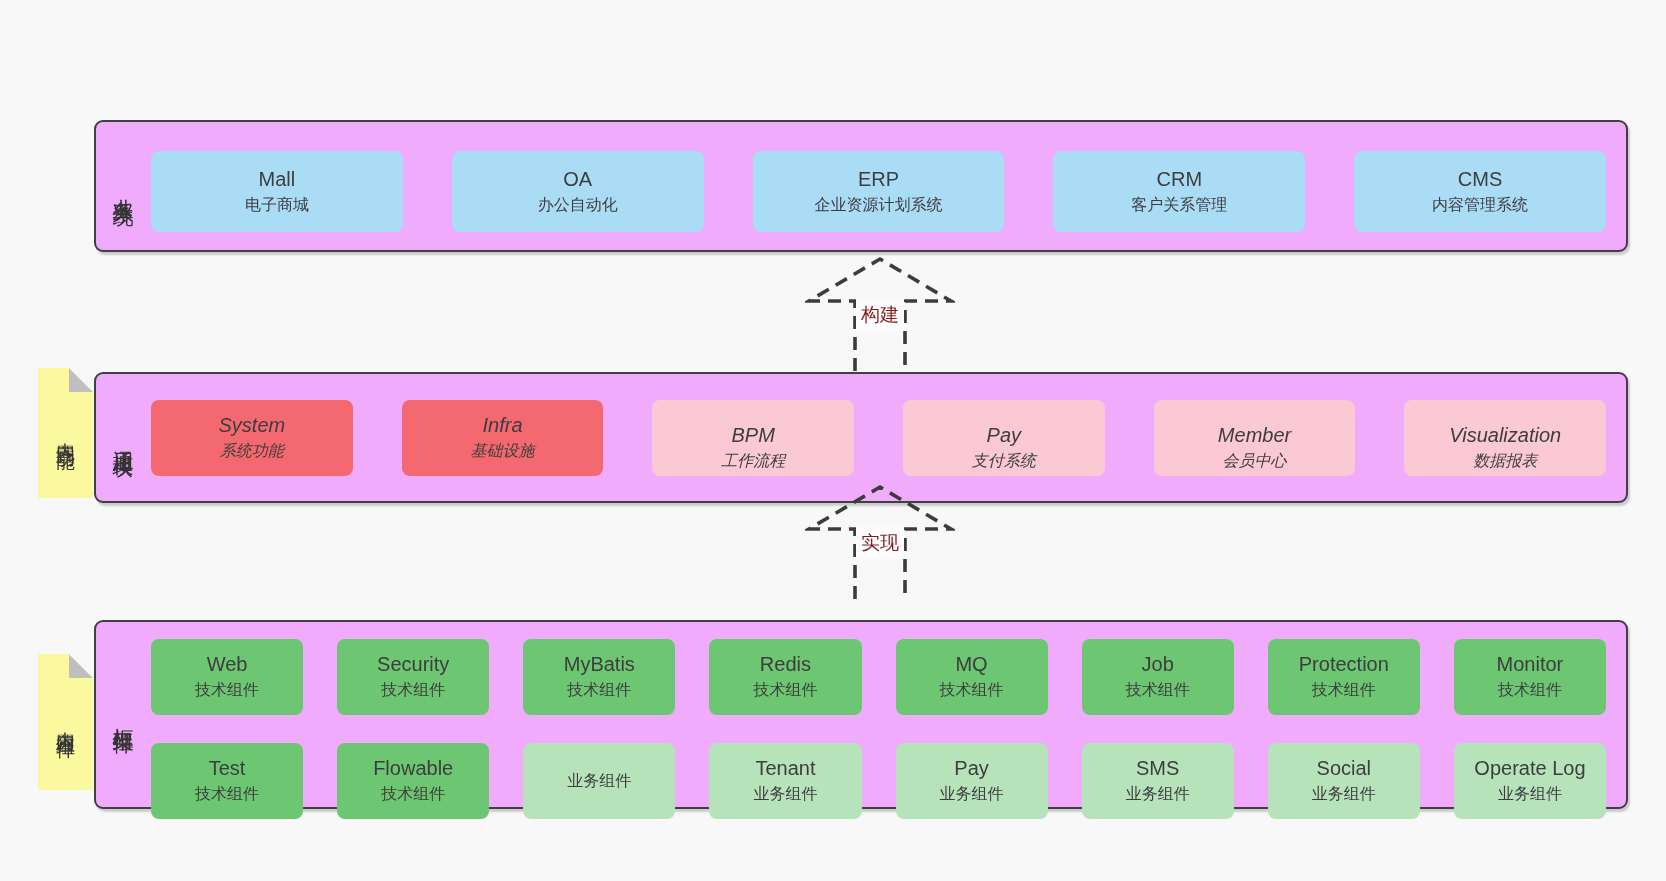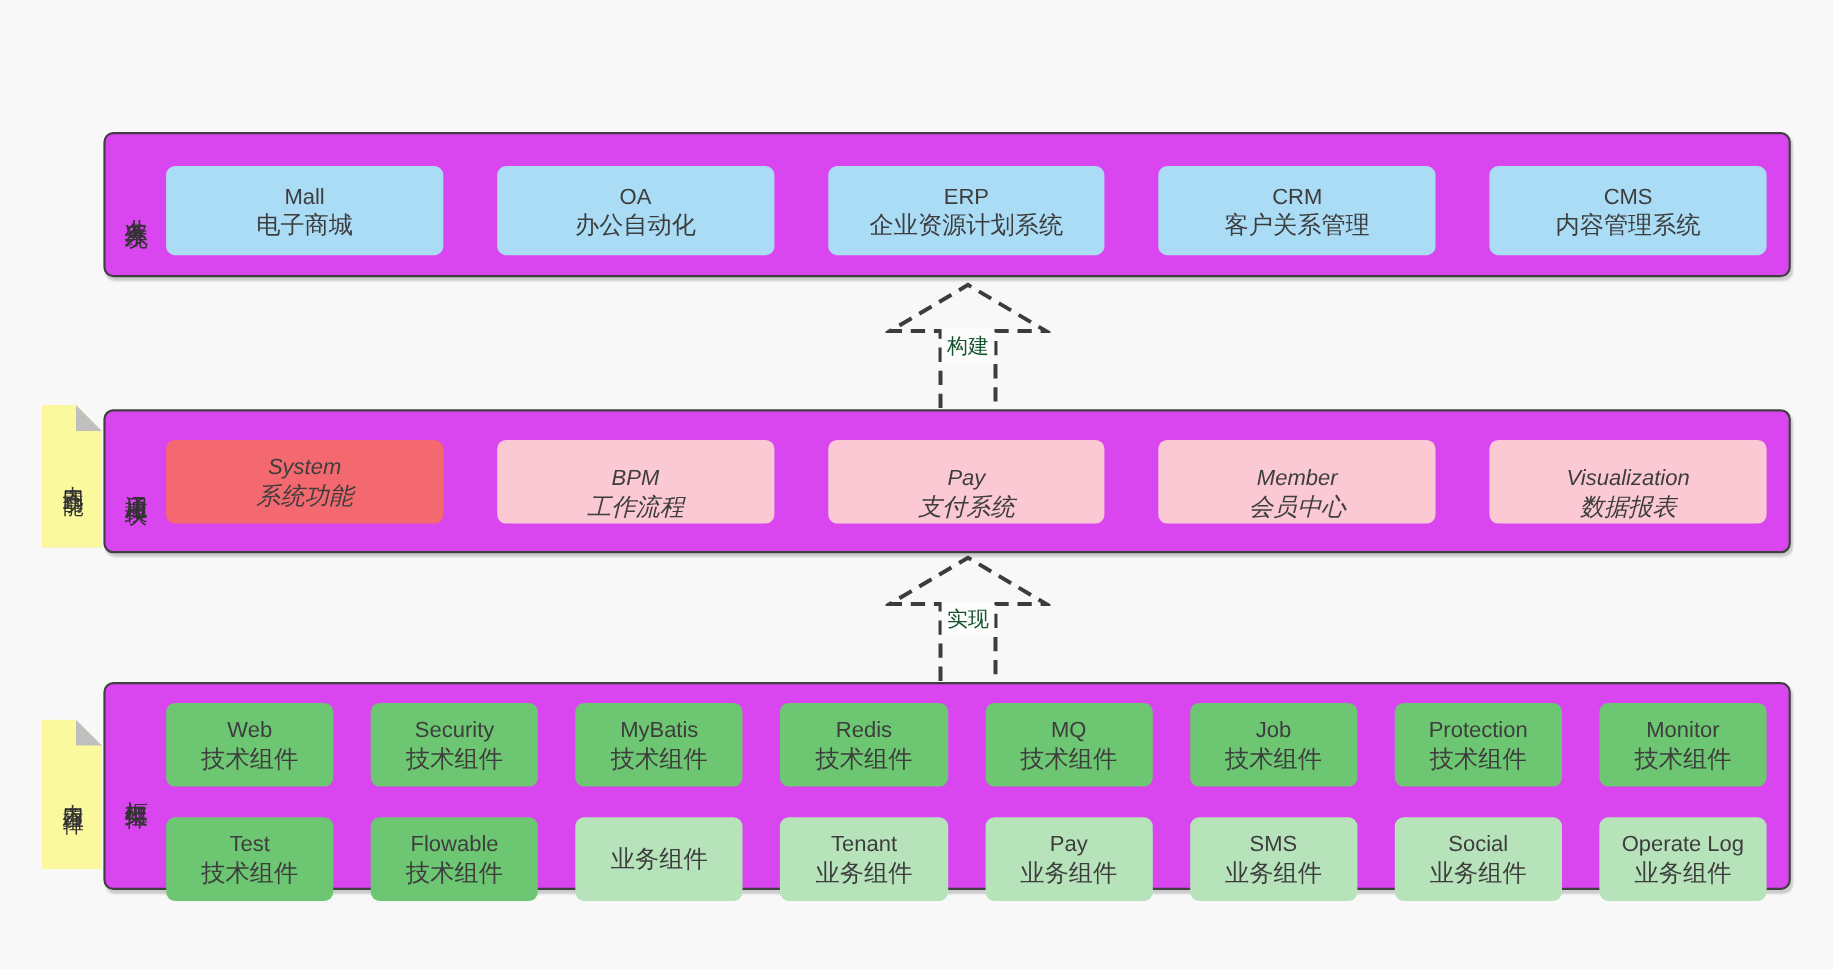--- a/index.html
+++ b/index.html
@@ -9,21 +9,21 @@
     font-family:"Liberation Sans","DejaVu Sans",sans-serif;
     color:#3d3d3d;
     position:relative;
     overflow:hidden;
   }
   #stage { position:absolute; inset:0; }
 
   
   .section {
     position:absolute; left:94px; width:1534px;
-    background:#d946ef;
+    background:#f0abfc;
     border:2px solid #404040;
     border-radius:9px;
     box-shadow:2px 3px 2px rgba(0,0,0,0.18);
     box-sizing:border-box;
   }
   #sec-0 { top:120px; height:132px; }
   #sec-1 { top:372px; height:131px; }
   #sec-2 { top:620px; height:189px; }
 
   
@@ -50,21 +50,21 @@
   .box {
     flex:1;
     border-radius:8px;
     display:flex; flex-direction:column;
     justify-content:center; align-items:center;
     text-align:center;
     padding:2px 14px; box-sizing:border-box;
     color:#3d3d3d;
   }
   .box .name { font-size:20px; line-height:26px; }
-  .box .desc { font-size:22px; line-height:26px; }
+  .box .desc { font-size:16px; line-height:26px; }
 
   .c-blue       { background:#aadcf6; }
   .c-red        { background:#f4696f; }
   .c-pink       { background:#fbc9d4;justify-content:flex-end; }
   .c-green      { background:#6dc671; }
   .c-lightgreen { background:#b7e3bb; }
 
   
   .tab {
     position:absolute; left:38px; width:55px;
@@ -82,28 +82,28 @@
   .tab .fold {
     position:absolute; top:0; right:0;
     width:24px; height:24px;
     background:#bfbfbf;
     clip-path:polygon(0 0, 100% 100%, 0 100%);
   }
 
   
   .arrow { position:absolute; width:150px; height:118px; }
   #arrow-0 { left:805px; top:255px; }
-  #arrow-1 { left:805px; top:503px; }
+  #arrow-1 { left:805px; top:483px; }
   .arrow svg { position:absolute; inset:0; }
   .arrow-label {
     position:absolute; left:50%; top:44px;
     transform:translateX(-50%);
     background:#fcfcfc;
     padding:3px 5px;
-    font-size:19px; color:#14532d;
+    font-size:19px; color:#7f1d1d;
     white-space:nowrap;
   }
 </style>
 </head>
 <body>
 
 <div id="stage">
     <div class="section" id="sec-0">
       <div class="v-label">业务系统</div>
       <div class="row cols6 r0">
@@ -129,20 +129,24 @@
         </div>
       </div>
     </div>
     <div class="section" id="sec-1">
       <div class="v-label">通用模块</div>
       <div class="row cols6 r0">
         <div class="box c-red">
           <div class="name">System</div>
           <div class="desc">系统功能</div>
         </div>
+        <div class="box c-red">
+          <div class="name">Infra</div>
+          <div class="desc">基础设施</div>
+        </div>
         <div class="box c-pink">
           <div class="name">BPM</div>
           <div class="desc">工作流程</div>
         </div>
         <div class="box c-pink">
           <div class="name">Pay</div>
           <div class="desc">支付系统</div>
         </div>
         <div class="box c-pink">
           <div class="name">Member</div>

